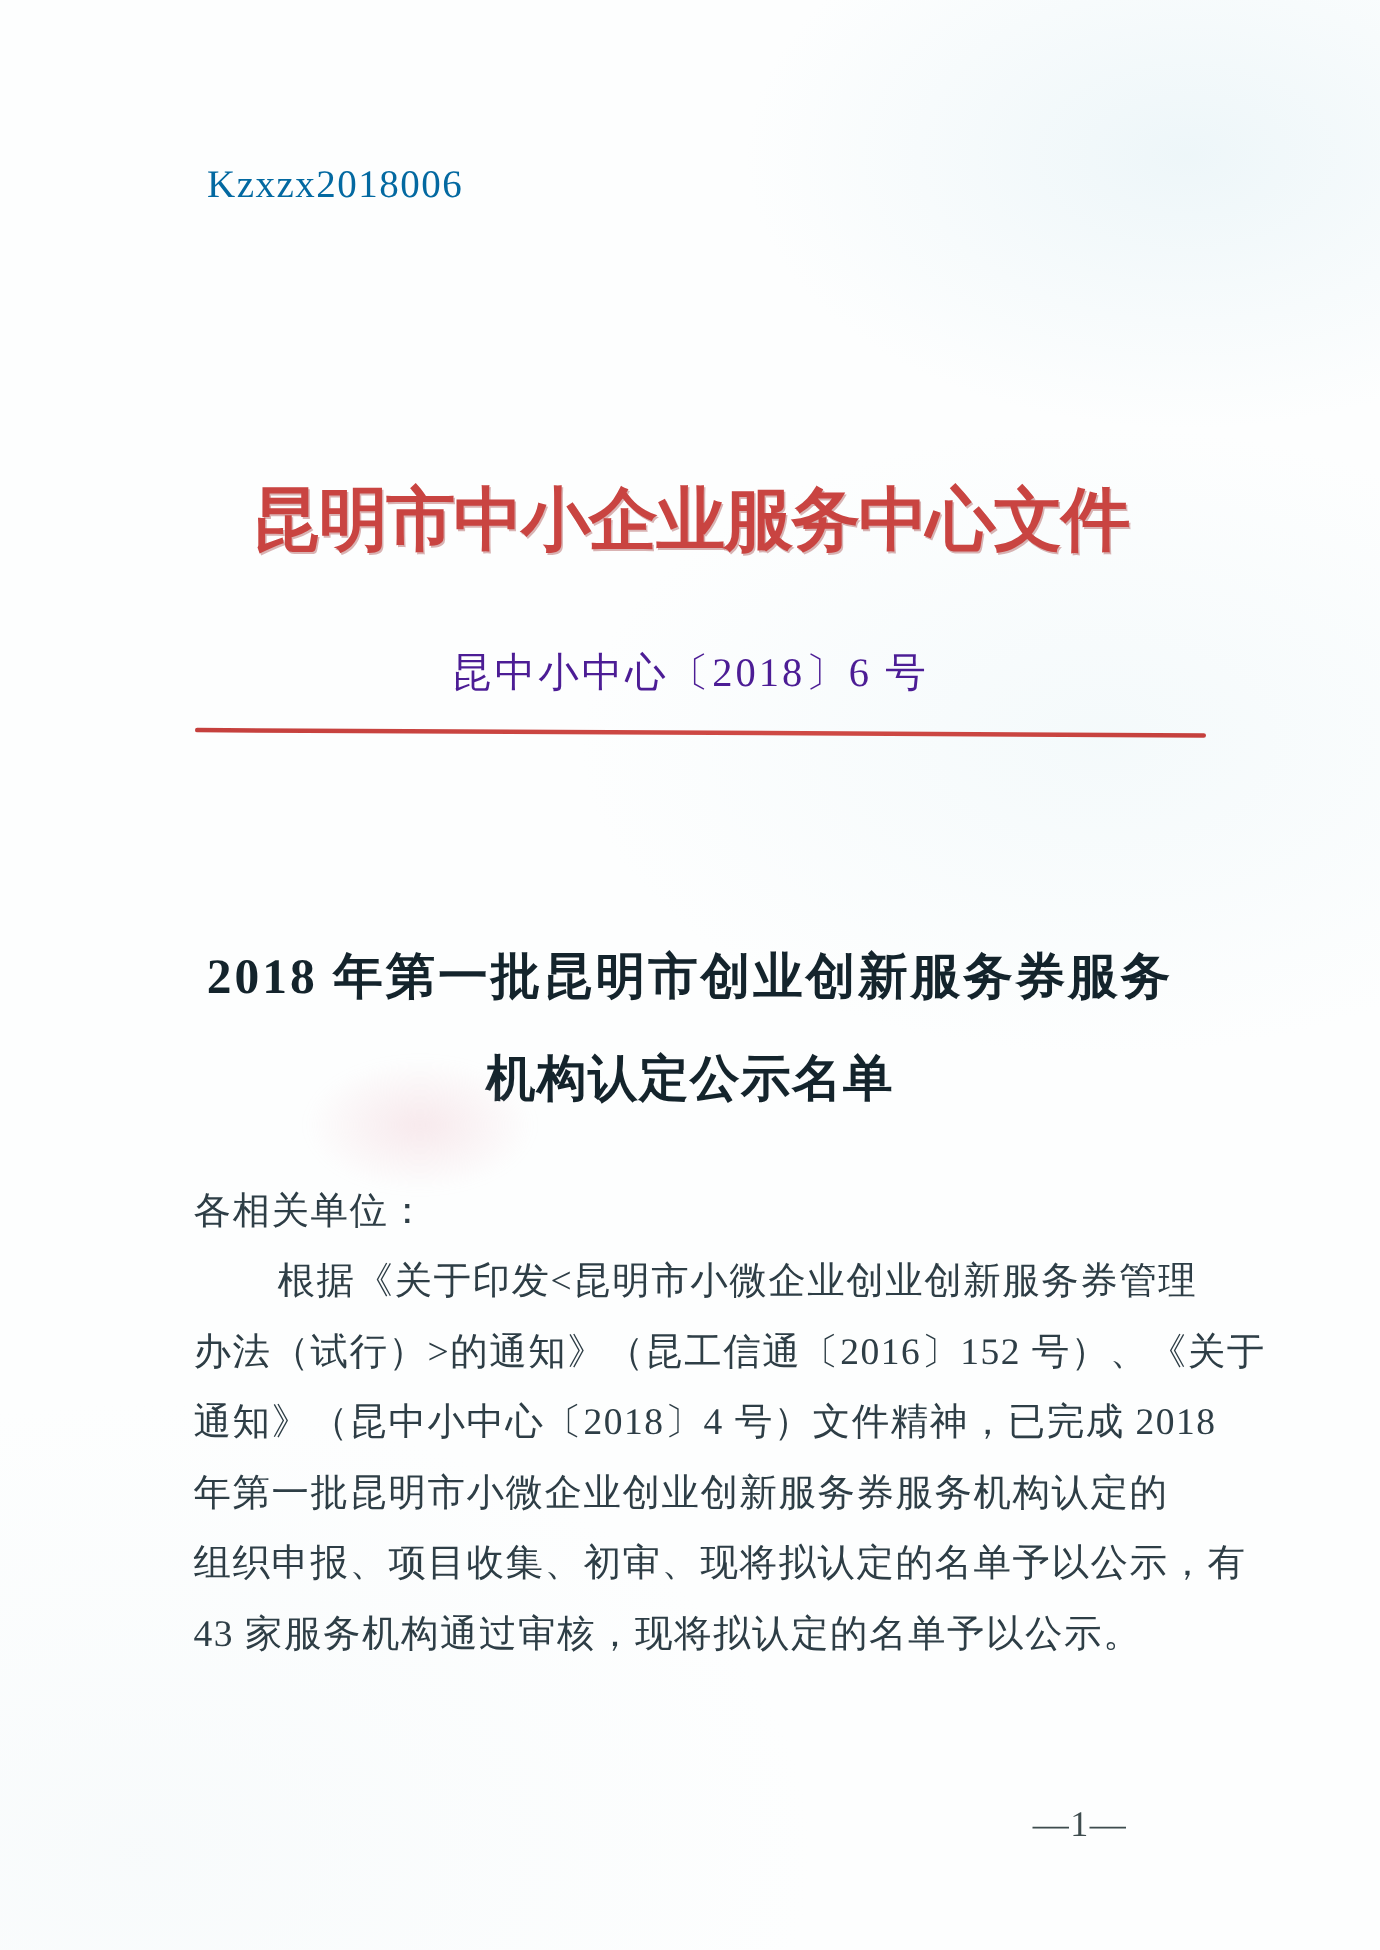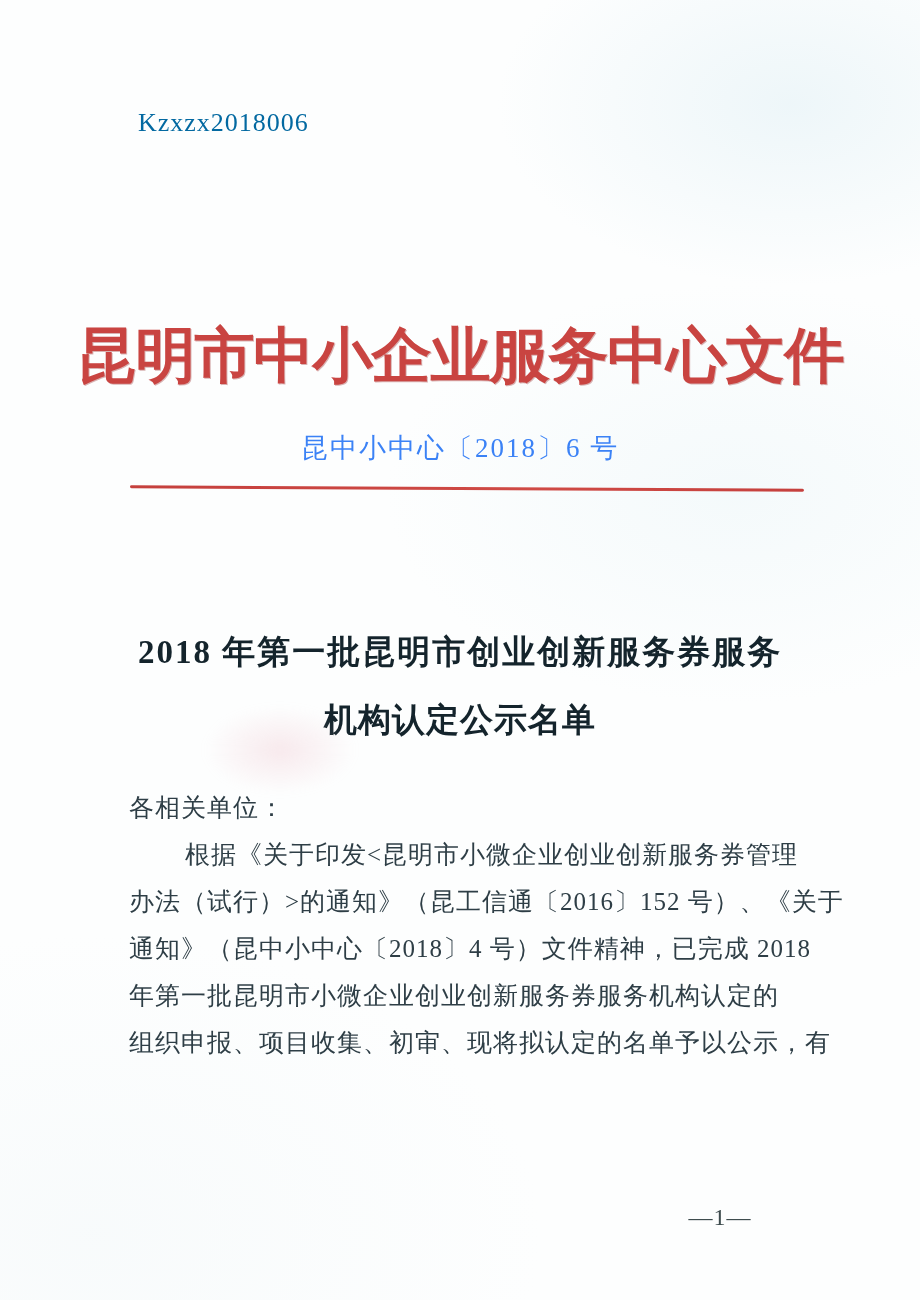--- a/index.html
+++ b/index.html
@@ -18,30 +18,30 @@
       radial-gradient(500px 300px at 80% 38%, rgba(228,242,246,0.35), rgba(228,242,246,0) 70%),
       radial-gradient(600px 400px at 10% 95%, rgba(240,246,248,0.4), rgba(240,246,248,0) 75%);
   }
   .ref-code{
     position:absolute;left:138px;top:108px;
     font-size:26px;color:#0369a1;letter-spacing:1px;
   }
   .org-title{
     position:absolute;left:60px;top:316px;width:800px;
     text-align:center;
-    font-size:60px;font-weight:bold;letter-spacing:-1px;
+    font-size:46px;font-weight:bold;letter-spacing:-1px;
     color:#c94441;
     text-shadow:1px 1px 0 rgba(150,40,40,0.35);
     white-space:nowrap;
     font-family:"Liberation Serif","DejaVu Serif",serif;
   }
   .doc-number{
     position:absolute;left:0;top:430px;width:920px;
     text-align:center;
-    font-size:27px;color:#3b82f6;letter-spacing:2px;
+    font-size:27px;color:#4c1d95;letter-spacing:2px;
   }
   .red-rule{
     position:absolute;left:130px;top:487px;width:674px;height:3px;
     background:linear-gradient(90deg,#c5403d,#cf4a45 60%,#c5403d);
     transform:rotate(0.3deg);
     border-radius:2px;
   }
   .doc-title{
     position:absolute;left:0;top:632px;width:920px;
     text-align:center;color:#14242c;font-weight:bold;
@@ -92,15 +92,16 @@
 
 <div class="stamp-bleed"></div>
 
 <div class="body-text">
   <div class="line">各相关单位：</div>
   <div class="line indent">根据《关于印发&lt;昆明市小微企业创业创新服务券管理</div>
   <div class="line">办法（试行）&gt;的通知》（昆工信通〔2016〕152 号）、《关于</div>
   <div class="line">通知》（昆中小中心〔2018〕4 号）文件精神，已完成 2018</div>
   <div class="line">年第一批昆明市小微企业创业创新服务券服务机构认定的</div>
   <div class="line">组织申报、项目收集、初审、现将拟认定的名单予以公示，有</div>
+  <div class="line">43 家服务机构通过审核，现将拟认定的名单予以公示。</div>
 </div>
 
 <div class="page-number">—1—</div>
 
 </body></html>

